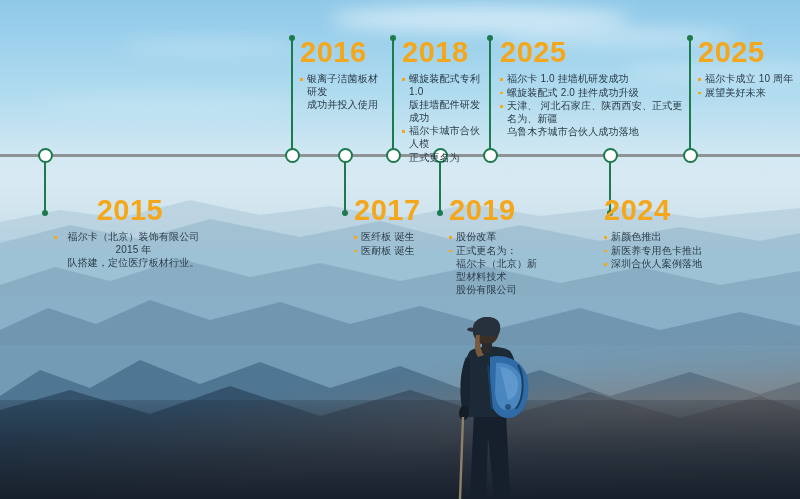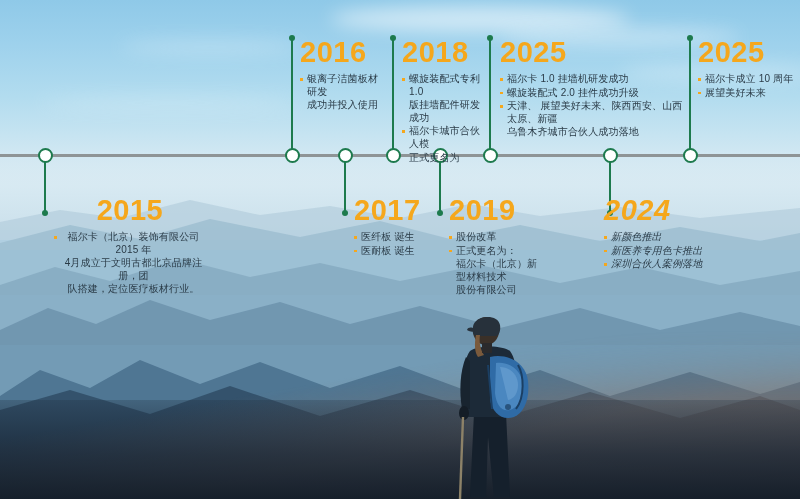--- a/index.html
+++ b/index.html
@@ -127,21 +127,21 @@
   }
   .bullets li.nobullet::before { display: none; }
 
   
   #e2015 { left: 54px;  top: 196px; width: 152px; text-align: center; }
   #e2016 { left: 300px; top: 38px;  width: 86px;  }
   #e2017 { left: 354px; top: 196px; width: 70px;  }
   #e2018 { left: 402px; top: 38px;  width: 86px;  }
   #e2019 { left: 449px; top: 196px; width: 90px;  }
   #e2020 { left: 500px; top: 38px;  width: 186px; }
-  #e2024 { left: 604px; top: 196px; width: 110px; font-style: italic; }
+  #e2024 { left: 604px; top: 196px; width: 110px; }
   #e2025 { left: 698px; top: 38px;  width: 100px; }
 </style>
 </head>
 <body>
 
 <div id="stage">
 
   <div class="bg-layer" id="sky">
     <div class="cloud c1"></div>
     <div class="cloud c2"></div>
@@ -234,21 +234,20 @@
   <div class="node" style="left:393px;"></div>
   <div class="node" style="left:440px;"></div>
   <div class="node" style="left:490px;"></div>
   <div class="node" style="left:610px;"></div>
   <div class="node" style="left:690px;"></div>
 
   <div class="entry" id="e2015">
     <div class="year">2015</div>
     <ul class="bullets">
       <li>福尔卡（北京）装饰有限公司 2015 年</li>
-      <li class="nobullet">4月成立于文明古都北京品牌注册，团</li>
       <li class="nobullet">队搭建，定位医疗板材行业。</li>
     </ul>
   </div>
 
   <div class="entry" id="e2016">
     <div class="year">2016</div>
     <ul class="bullets">
       <li>银离子洁菌板材研发</li>
       <li class="nobullet">成功并投入使用</li>
     </ul>
@@ -280,21 +279,21 @@
       <li class="nobullet">福尔卡（北京）新型材料技术</li>
       <li class="nobullet">股份有限公司</li>
     </ul>
   </div>
 
   <div class="entry" id="e2020">
     <div class="year">2025</div>
     <ul class="bullets">
       <li>福尔卡 1.0 挂墙机研发成功</li>
       <li>螺旋装配式 2.0 挂件成功升级</li>
-      <li>天津、 展望美好未来、陕西西安、山西太原、新疆</li>
+      <li>天津、 河北石家庄、陕西西安、正式更名为、新疆</li>
       <li class="nobullet">乌鲁木齐城市合伙人成功落地</li>
     </ul>
   </div>
 
   <div class="entry" id="e2024">
     <div class="year">2024</div>
     <ul class="bullets">
       <li>新颜色推出</li>
       <li>新医养专用色卡推出</li>
       <li>深圳合伙人案例落地</li>

